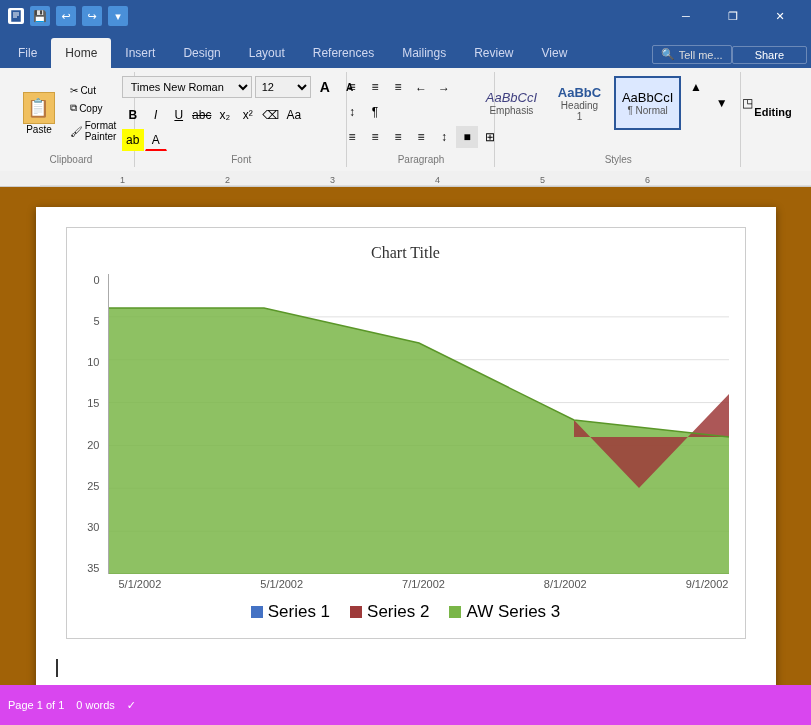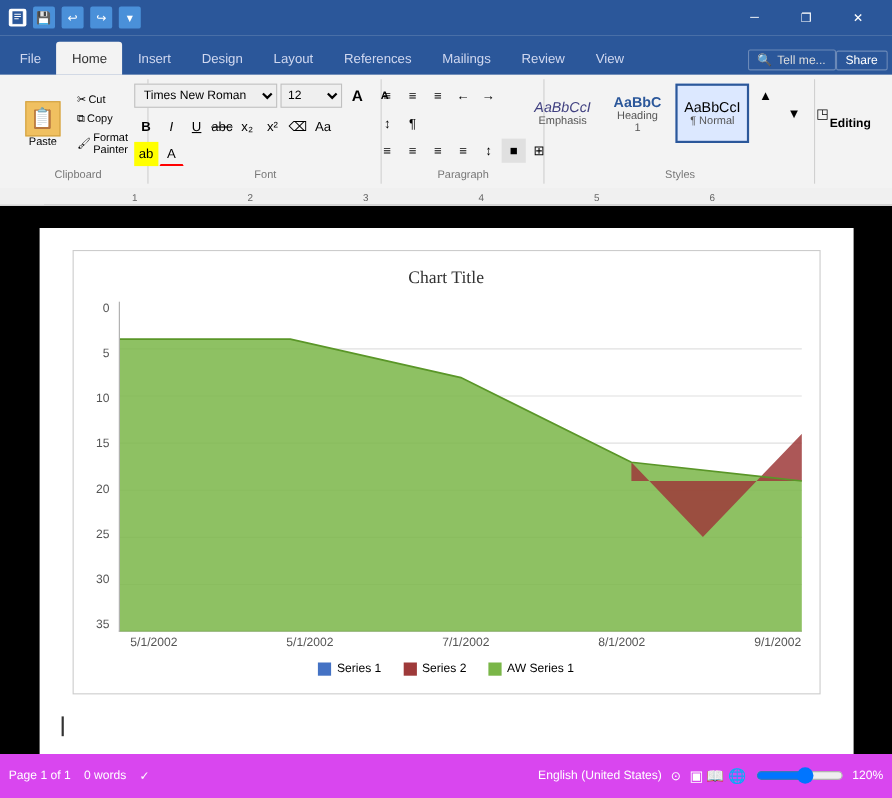--- a/index.html
+++ b/index.html
@@ -60,36 +60,36 @@
     
     .chart-container { border: 1px solid #ccc; background: white; padding: 16px; margin: 0 auto; width: 680px; }
     .chart-title { text-align: center; font-size: 16px; font-weight: normal; color: #333; margin-bottom: 12px; font-family: 'Times New Roman', serif; }
 
     .chart-area { display: flex; }
     .chart-yaxis { display: flex; flex-direction: column-reverse; justify-content: space-between; padding-right: 8px; font-size: 11px; color: #555; width: 28px; align-items: flex-end; height: 300px; }
     .chart-plot { flex: 1; position: relative; height: 300px; border-left: 1px solid #aaa; border-bottom: 1px solid #aaa; }
 
     .chart-xaxis { display: flex; justify-content: space-between; padding-left: 36px; margin-top: 4px; font-size: 11px; color: #555; }
 
-    .legend { display: flex; justify-content: center; gap: 20px; margin-top: 12px; font-size: 11px; }
+    .legend { display: flex; justify-content: center; gap: 20px; margin-top: 12px; font-size: 17px; }
     .legend-item { display: flex; align-items: center; gap: 5px; }
     .legend-color { width: 12px; height: 12px; }
 
     
     .status-bar { background: #d946ef; color: white; height: 40px; display: flex; align-items: center; justify-content: space-between; padding: 0 8px; font-size: 11px; position: absolute; bottom: 0; left: 0; right: 0; }
     .status-left { display: flex; gap: 12px; }
     .status-right { display: flex; gap: 8px; align-items: center; }
     .zoom-slider { width: 80px; }
-    .scrollable { overflow: auto; flex: 1; background: #000000; }
+    .scrollable { overflow: auto; flex: 1; background: #a16207; }
 
     .ribbon-with-tabs { background: #f3f3f3; }
     .ribbon-top { background: #2b579a; }
 
     .tell-me { display: flex; align-items: center; gap: 4px; background: transparent; border: 1px solid rgba(255,255,255,0.3); padding: 2px 8px; border-radius: 2px; color: #ddd; font-size: 11px; cursor: pointer; margin-left: 8px; }
-    .share-btn { background: transparent; border: 1px solid rgba(255,255,255,0.3); padding: 2px 8px; color: white; font-size: 11px; cursor: pointer; border-radius: 2px; }
+    .share-btn { background: transparent; border: 1px solid rgba(255,255,255,0.3); padding: 2px 22px; color: white; font-size: 11px; cursor: pointer; border-radius: 2px; }
 
     .title-center { flex: 1; text-align: center; font-size: 12px; color: #e0e8ff; }
 
     .outer-wrap { width: 811px; height: 725px; position: relative; overflow: hidden; display: flex; flex-direction: column; }
   </style>
 </head>
 <body>
 
 <div class="outer-wrap">
 
@@ -317,42 +317,31 @@
           <div class="legend-item">
             <div class="legend-color" style="background:#4472C4;"></div>
             <span>Series 1</span>
           </div>
           <div class="legend-item">
             <div class="legend-color" style="background:#9e3a3a;"></div>
             <span>Series 2</span>
           </div>
           <div class="legend-item">
             <div class="legend-color" style="background:#7ab648;"></div>
-            <span>AW Series 1</span>
+            <span>AW Series 3</span>
           </div>
         </div>
       </div>
 
       <div style="margin-top: 20px; border-left: 2px solid #333; height: 18px; width: 2px;"></div>
 
     </div>
   </div>
 
   <div class="status-bar">
     <div class="status-left">
       <span>Page 1 of 1</span>
       <span>0 words</span>
       <span>✓</span>
     </div>
-    <div class="status-right">
-      <span>English (United States)</span>
-      <span>⊙</span>
-      <span>
-        <button style="background:transparent; border:none; color:white; cursor:pointer;">▣</button>
-        <button style="background:transparent; border:none; color:white; cursor:pointer;">📖</button>
-        <button style="background:transparent; border:none; color:white; cursor:pointer;">🌐</button>
-      </span>
-      <input type="range" class="zoom-slider" min="10" max="200" value="120" style="">
-      <span>120%</span>
-    </div>
   </div>
 
 </div>
 
 </body></html>

